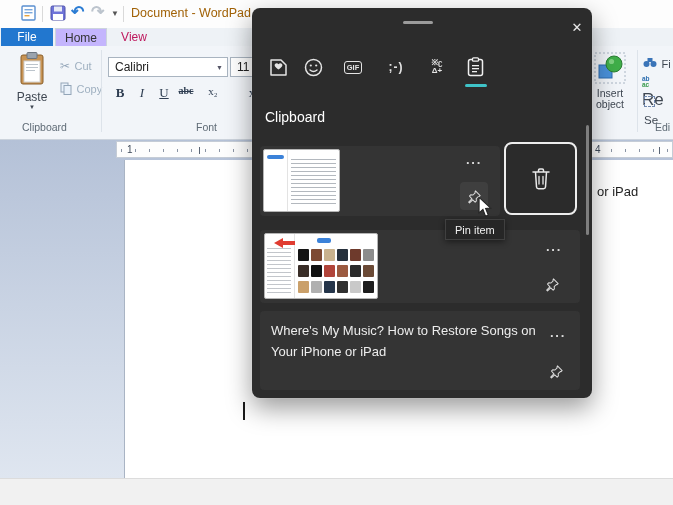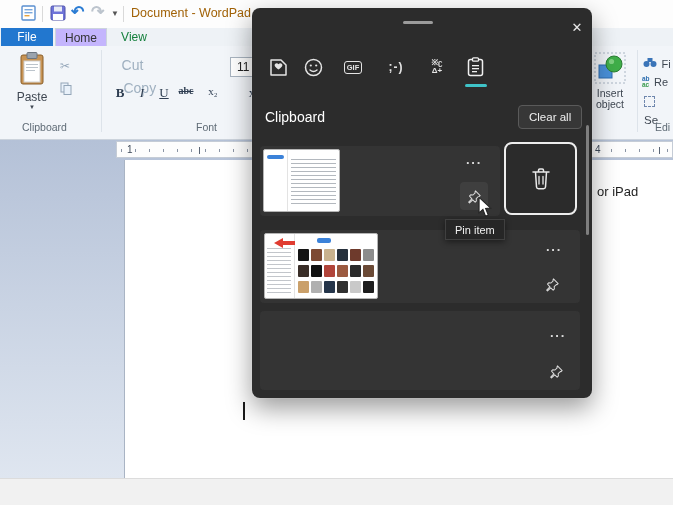--- a/index.html
+++ b/index.html
@@ -13,27 +13,27 @@
   #win-title { left:131px; top:6px; font-size:12.5px; color:#a16207; }
   .undo-glyph { font-size:16px; font-weight:bold; color:#2b7cd3; top:2px; }
   .redo-glyph { font-size:16px; font-weight:bold; color:#bcc4cd; top:2px; }
   .qat-caret { font-size:8px; color:#555; top:9px; }
 
   
   #tabrow { left:0; top:28px; width:673px; height:18px; background:#eef2f6; }
   .tab { height:18px; font-size:12px; display:flex; align-items:center; justify-content:center; position:absolute; top:0; }
   #tab-file { left:1px; width:52px; background:#2277cf; color:#fff; }
   #tab-home { left:55px; width:52px; background:#c4b5fd; color:#333; border:1px solid #ccd4dd; border-bottom:none; }
-  #tab-view { left:110px; width:48px; color:#15803d; }
+  #tab-view { left:110px; width:48px; color:#be185d; }
 
   
   #ribbon { left:0; top:46px; width:673px; height:94px; background:#f2f5f9; border-bottom:1px solid #ccd3dc; }
   .grp-sep { width:1px; background:#dde3ea; top:4px; height:82px; }
   .grp-label { font-size:10.5px; color:#5f6b76; top:75px; }
-  .rb-small-label { font-size:14px; color:#9fb0c0;margin-left:47px; }
+  .rb-small-label { font-size:11px; color:#9fb0c0; }
   .fmt-btn { width:20px; height:18px; text-align:center; color:#2f3e52; font-family:"Liberation Serif", serif; font-size:13px; top:39px; }
   .combo { background:#fff; border:1px solid #a9b4c0; height:20px; font-size:12px; color:#222; display:flex; align-items:center; padding-left:6px; top:11px; }
   .combo .dd { margin-left:auto; font-size:7px; color:#556; padding-right:4px; }
 
   
   #docarea { left:0; top:140px; width:673px; height:338px; background:linear-gradient(#b4c1d7, #dfe6f0); }
   #page { left:124px; top:20px; width:549px; height:318px; background:#fff; border-left:1px solid #a9b4c4; }
   #ruler { left:116px; top:1px; width:557px; height:17px; background:#fdfdfd; border:1px solid #c5ccd6; }
   #ruler .ticks { position:absolute; left:4px; right:2px; top:7px; height:3px;
      background:repeating-linear-gradient(to right, #8a94a4 0 1px, transparent 1px 14px); }
@@ -141,20 +141,24 @@
     <div class="abs" style="left:60px;top:33px">
       <svg width="12" height="13" viewBox="0 0 12 13" style="vertical-align:-2px">
         <rect x="1" y="1" width="7" height="9" fill="#e9f1fa" stroke="#93a5b8"></rect>
         <rect x="4" y="3.5" width="7" height="9" fill="#e9f1fa" stroke="#93a5b8"></rect>
       </svg>
       <span class="rb-small-label">Copy</span>
     </div>
     <div class="abs grp-label" style="left:22px">Clipboard</div>
     <div class="abs grp-sep" style="left:101px"></div>
 
+    <div class="abs combo" style="left:108px;width:120px">
+      <span>Calibri</span>
+      <span class="dd">▼</span>
+    </div>
     <div class="abs combo" style="left:230px;width:40px">
       <span>11</span>
     </div>
     <div class="abs fmt-btn" style="left:110px;font-weight:bold">B</div>
     <div class="abs fmt-btn" style="left:132px;font-style:italic">I</div>
     <div class="abs fmt-btn" style="left:154px;text-decoration:underline">U</div>
     <div class="abs fmt-btn" style="left:176px;font-size:10px;text-decoration:line-through;font-weight:bold">abc</div>
     <div class="abs fmt-btn" style="left:203px;font-size:11px">x₂</div>
     <div class="abs fmt-btn" style="left:244px;font-size:13px">x²</div>
     <div class="abs grp-label" style="left:196px">Font</div>
@@ -179,21 +183,21 @@
           <circle cx="10.5" cy="7" r="3" fill="#3a74b8"></circle>
         <rect x="4.5" y="1" width="5" height="4" fill="#3a74b8"></rect>
       </svg>
       <span style="font-size:11px;color:#3f4752">Fi</span>
     </div>
     <div class="abs" style="left:642px;top:26px">
       <span style="display:inline-block;font-size:6.5px;line-height:6px;font-weight:bold;vertical-align:middle">
         <span style="color:#2e6fb0;display:block">ab</span>
         <span style="color:#3a9b4e;display:block">ac</span>
       </span>
-      <span style="font-size:11px;color:#3f4752">Re</span>
+      <span style="font-size:17px;color:#3f4752">Re</span>
     </div>
     <div class="abs" style="left:644px;top:46px">
       <span style="display:inline-block;width:11px;height:11px;border:1px dashed #6f87ad;vertical-align:middle"></span>
       <span style="font-size:11.5px;color:#3f4752">Se</span>
     </div>
     <div class="abs grp-label" style="left:655px">Edi</div>
   </div>
 
   <div id="docarea" class="abs">
     <div id="page" class="abs"></div>
@@ -252,21 +256,20 @@
         <rect x="1.5" y="2.5" width="14" height="16" rx="2" fill="none" stroke="#f0f0f0" stroke-width="1.5"></rect>
         <rect x="5.5" y="0.8" width="6" height="3.4" rx="1" fill="#2c2c2c" stroke="#f0f0f0" stroke-width="1.3"></rect>
         <rect x="5" y="8" width="7" height="1.3" fill="#f0f0f0"></rect>
           <rect x="5" y="11" width="7" height="1.3" fill="#f0f0f0"></rect>
         <rect x="5" y="14" width="5" height="1.3" fill="#f0f0f0"></rect>
       </svg>
     </div>
     <div id="tab-underline" class="abs" style="background: rgb(63, 195, 200);"></div>
 
     <div id="panel-header" class="abs">Clipboard</div>
-    <div id="clear-all" class="abs">Clear all</div>
 
     <div class="card" style="left:8px;top:138px;width:240px;height:70px">
       <div id="thumb1" class="abs">
         <div class="sel-pill"></div>
           <div class="sb-divider"></div>
           <div class="lines"></div>
       </div>
       <div class="more-btn" style="left:206px;top:12px">···</div>
       <div class="pin-btn" style="left:200px;top:36px;background:#3f3f3f">
         <svg width="15" height="15" viewBox="0 0 16 16">
@@ -319,20 +322,21 @@
       </div>
       <div class="more-btn" style="left:286px;top:15px">···</div>
       <div class="pin-btn" style="left:278px;top:40px">
         <svg width="15" height="15" viewBox="0 0 16 16">
           <path d="M9 2l5 5-1.2 1.2-.7-.2-2.3 2.3.2 2.5-1.3 1.3-2.6-2.6-3.4 3.4-.9-.9 3.4-3.4L2.6 7.5 3.9 6.2l2.5.2L8.7 4.1l-.2-.7L9 2z" fill="none" stroke="#dcdcdc" stroke-width="1.1" stroke-linejoin="round"></path>
         </svg>
       </div>
     </div>
 
     <div class="card" style="left:8px;top:303px;width:320px;height:79px">
+      <div id="item3-text">Where's My Music? How to Restore Songs on Your iPhone or iPad</div>
       <div class="more-btn" style="left:290px;top:20px">···</div>
       <div class="pin-btn" style="left:282px;top:46px">
         <svg width="15" height="15" viewBox="0 0 16 16">
           <path d="M9 2l5 5-1.2 1.2-.7-.2-2.3 2.3.2 2.5-1.3 1.3-2.6-2.6-3.4 3.4-.9-.9 3.4-3.4L2.6 7.5 3.9 6.2l2.5.2L8.7 4.1l-.2-.7L9 2z" fill="none" stroke="#dcdcdc" stroke-width="1.1" stroke-linejoin="round"></path>
         </svg>
       </div>
     </div>
 
     <div id="panel-scrollbar" class="abs"></div>
   </div>

